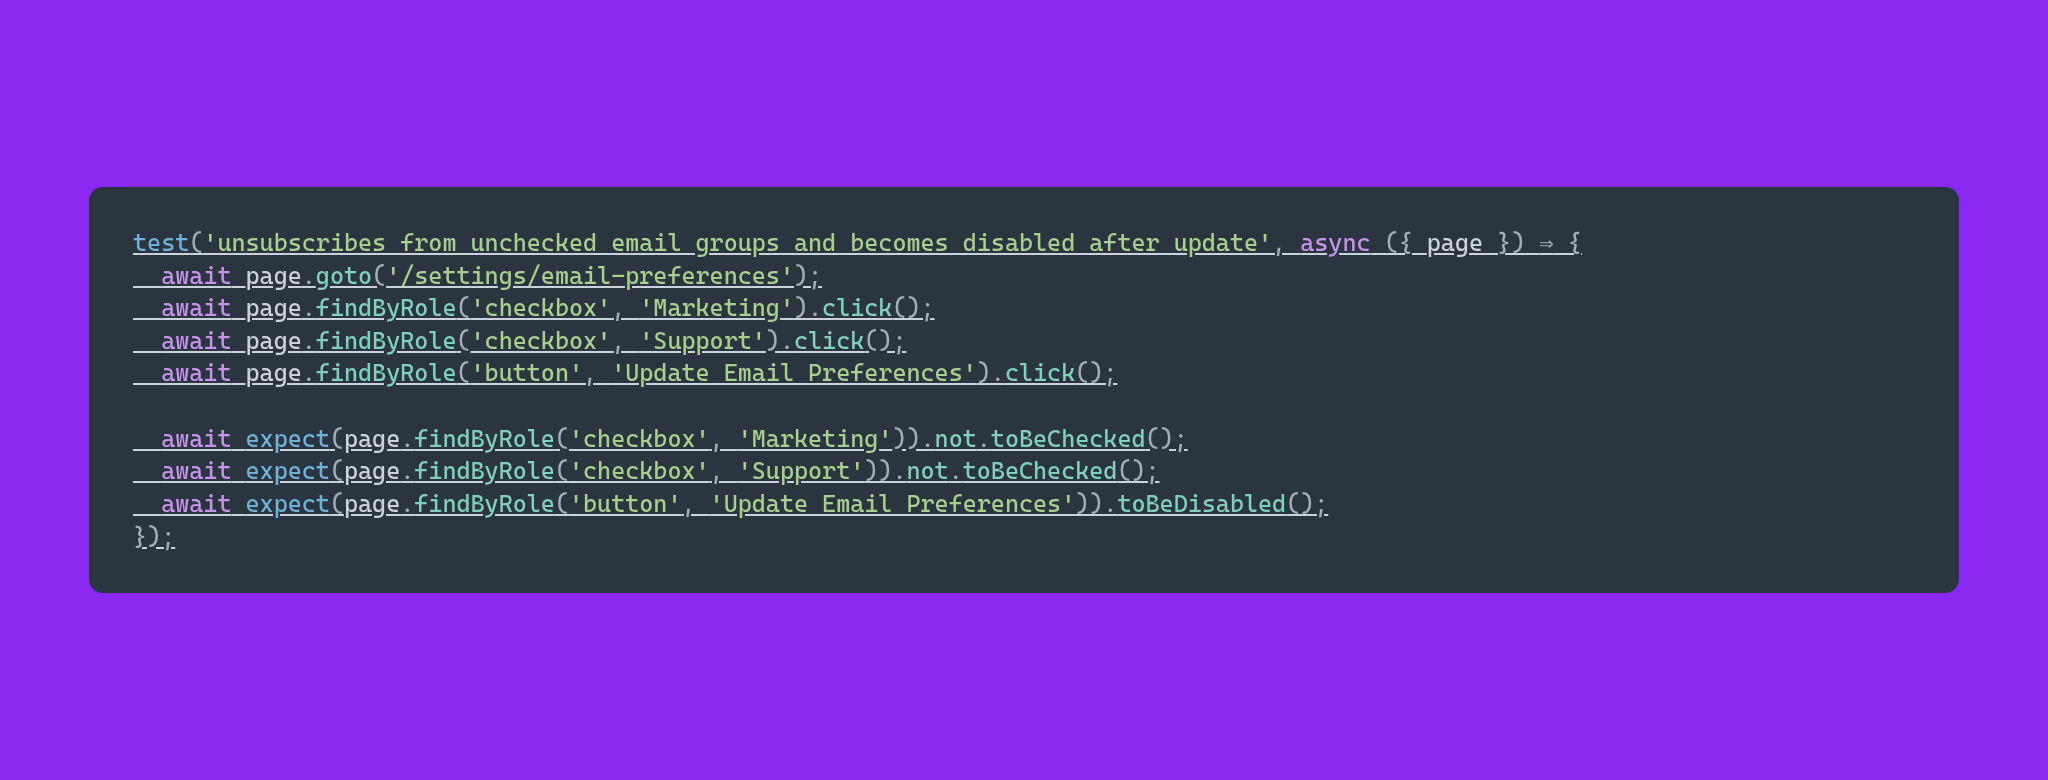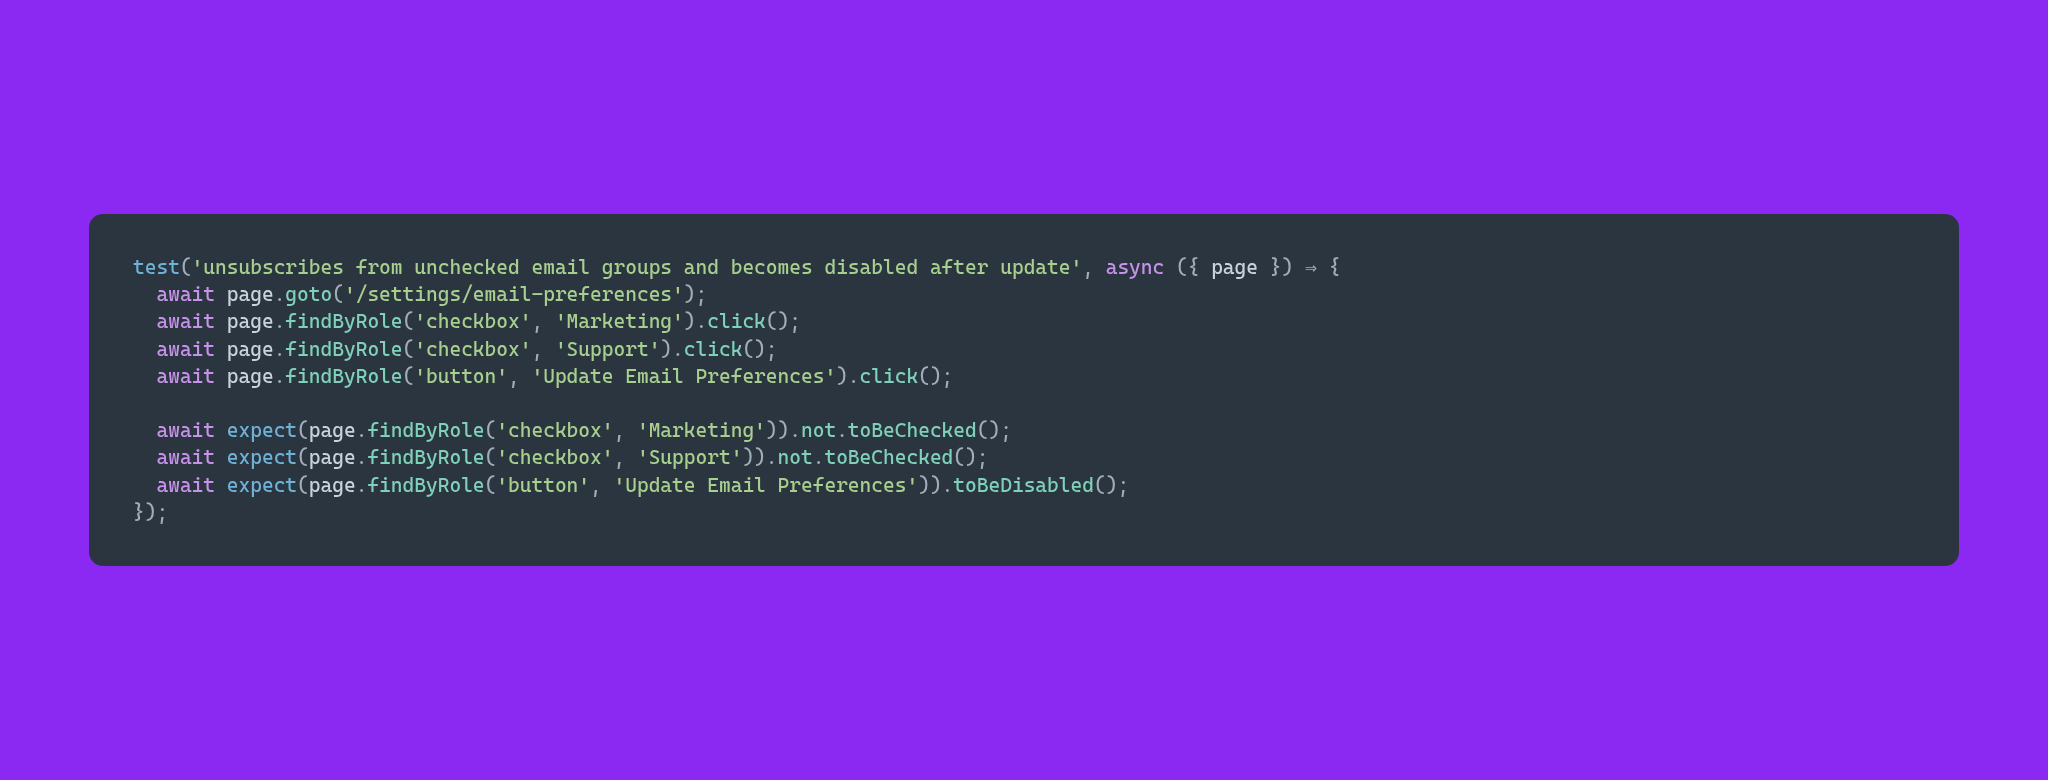--- a/index.html
+++ b/index.html
@@ -14,25 +14,26 @@
   }
   .code-container {
     background: #2b3540;
     border-radius: 14px;
     padding: 40px 40px 40px 44px;
     width: 1870px;
     overflow: hidden;
   }
   pre {
     font-family: inherit;
-    font-size: 20px;
+    font-size: 24px;
     line-height: 1.36;
     white-space: pre-wrap;
     word-wrap: break-word;
     color: #cad3dc;
+    text-decoration: underline;
   }
   .k-call   { color: #6fb2d8; }   
   .k-str    { color: #a7cf8e; }   
   .k-await  { color: #c792ea; }   
   .k-obj    { color: #cad3dc; }   
   .k-meth   { color: #7fd1b9; }   
   .k-punct  { color: #a1adb9; }   
   .k-async  { color: #c792ea; }
   .k-prop   { color: #7fd1b9; }   
 </style>

